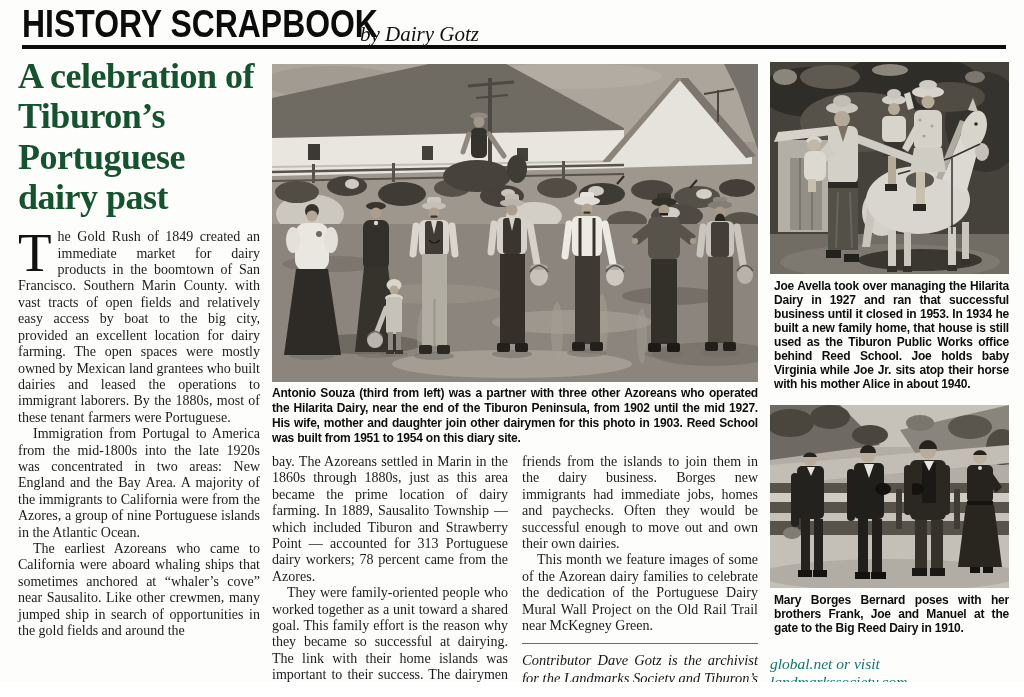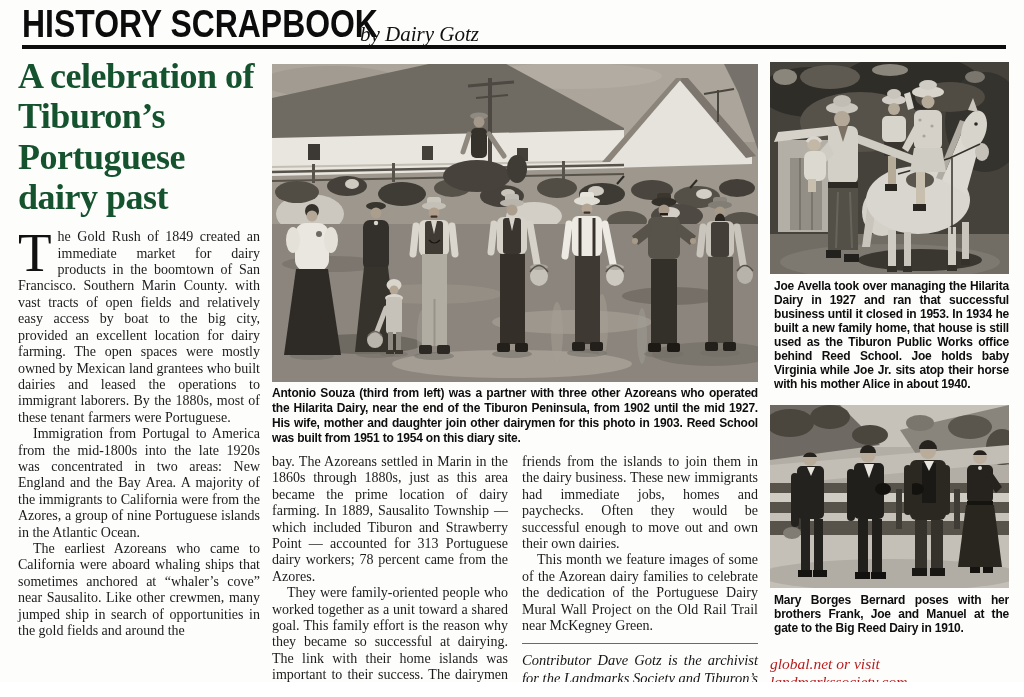--- a/index.html
+++ b/index.html
@@ -30,21 +30,21 @@
   .center-cols{display:flex;gap:14px;margin-top:8px;}
   .ccol{width:236px;}
   .contrib-rule{margin-top:9px;border-top:1px solid #6a6a6a;}
   .contrib{margin:7px 0 0 0;font-style:italic;font-size:14.5px;line-height:18px;
            text-align:justify;color:#141414;}
 
   .col-right{position:absolute;left:770px;top:62px;width:239px;}
   .photo-avella{display:block;width:239px;height:212px;}
   .photo-bernard{display:block;width:239px;height:183px;margin-top:14px;}
   .small-cap{margin:5px 0 0 4px;font-size:12px;line-height:14px;}
-  .footer-cont{margin:20px 0 0 0;font-style:italic;font-size:15.5px;color:#b91c1c;}
+  .footer-cont{margin:20px 0 0 0;font-style:italic;font-size:15.5px;color:#0f766e;}
 </style>
 </head>
 <body>
 
 <div class="page">
 
   <header class="masthead">
     <span class="mast-title">HISTORY SCRAPBOOK</span>
     <span class="mast-byline">by Dairy Gotz</span>
   </header>
@@ -250,21 +250,21 @@
         <path d="M465,207 Q473,196 481,207" stroke="#57534b" fill="none" stroke-width="1.5"></path>
       </g>
     </svg>
     <p class="photo-caption main-cap">Antonio Souza (third from left) was a partner with three other Azoreans who operated the Hilarita Dairy, near the end of the Tiburon Peninsula, from 1902 until the mid 1927. His wife, mother and daughter join other dairymen for this photo in 1903. Reed School was built from 1951 to 1954 on this diary site.</p>
     <div class="center-cols">
       <div class="ccol">
         <p class="body">bay. The Azoreans settled in Marin in the 1860s through 1880s, just as this area became the prime location of dairy farming. In 1889, Sausalito Township — which included Tiburon and Strawberry Point — accounted for 313 Portuguese dairy workers; 78 percent came from the Azores.</p>
         <p class="body indent">They were family-oriented people who worked together as a unit toward a shared goal. This family effort is the reason why they became so successful at dairying. The link with their home islands was important to their success. The dairymen would send for, or bring back, relatives and</p>
       </div>
       <div class="ccol">
-        <p class="body">friends from the islands to join them in the dairy business. These new immigrants had immediate jobs, homes and paychecks. Often they would be successful enough to move out and own their own dairies.</p>
+        <p class="body">friends from the islands to join them in the dairy business. Borges new immigrants had immediate jobs, homes and paychecks. Often they would be successful enough to move out and own their own dairies.</p>
         <p class="body indent">This month we feature images of some of the Azorean dairy families to celebrate the dedication of the Portuguese Dairy Mural Wall Project on the Old Rail Trail near McKegney Green.</p>
         <div class="contrib-rule"></div>
         <p class="contrib">Contributor Dave Gotz is the archivist for the Landmarks Society and Tiburon’s town historian. Reach him at lmsarchivist@sbc-</p>
       </div>
     </div>
   </section>
 
   <aside class="col-right">
     <svg class="photo-avella" viewBox="0 0 239 212" xmlns="http://www.w3.org/2000/svg">
       <rect x="0" y="0" width="239" height="212" fill="#45423b"></rect>

